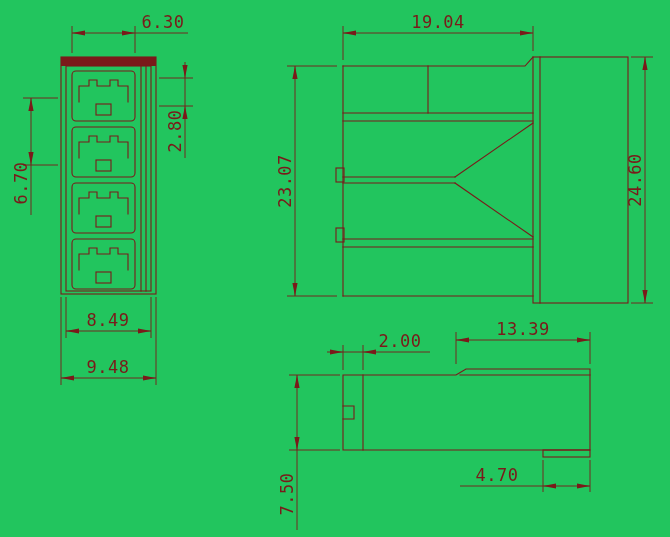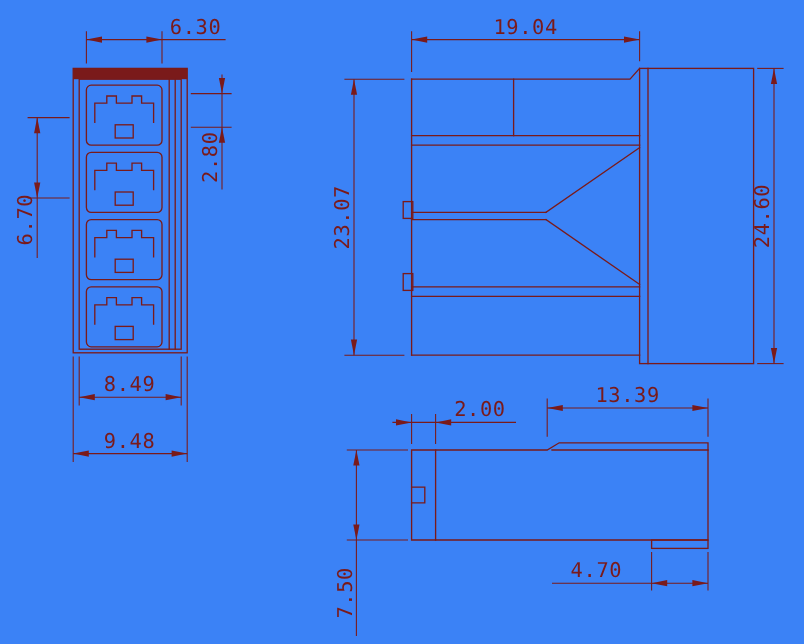--- a/index.html
+++ b/index.html
@@ -1,17 +1,17 @@
 <!DOCTYPE html>
 <html style="--lc: #7a1a1a;"><head>
 <meta charset="utf-8">
 <style>
   :root{ --lc:#7a1a1a; }
   html,body{ margin:0; padding:0; background:#ffffff; }
-  .stage{ width:670px; height:537px; position:relative; background:#3b82f6; }
+  .stage{ width:670px; height:537px; position:relative; background:#22c55e; }
   svg.drawing{ display:block; width:670px; height:537px; }
   .s{ stroke:var(--lc); stroke-width:1.1; fill:none; stroke-linecap:square; stroke-linejoin:miter; }
   .xl{ stroke:var(--lc); stroke-width:0.9; fill:none; }
   .f{ fill:var(--lc); stroke:none; }
   text.dim{ fill:var(--lc); font-family:"DejaVu Sans Mono", monospace; font-size:17px; letter-spacing:0.5px; }
 </style>
 </head>
 <body>
 
 <div class="stage">

